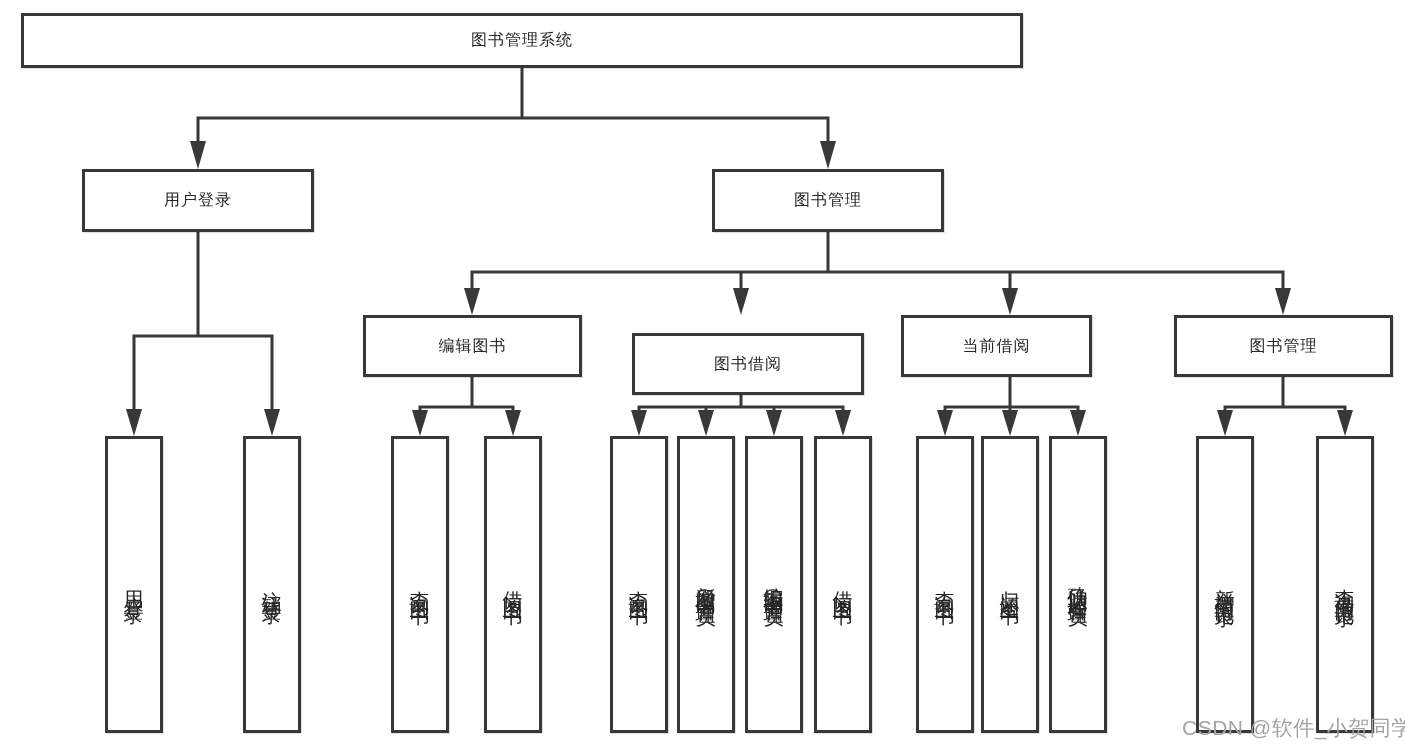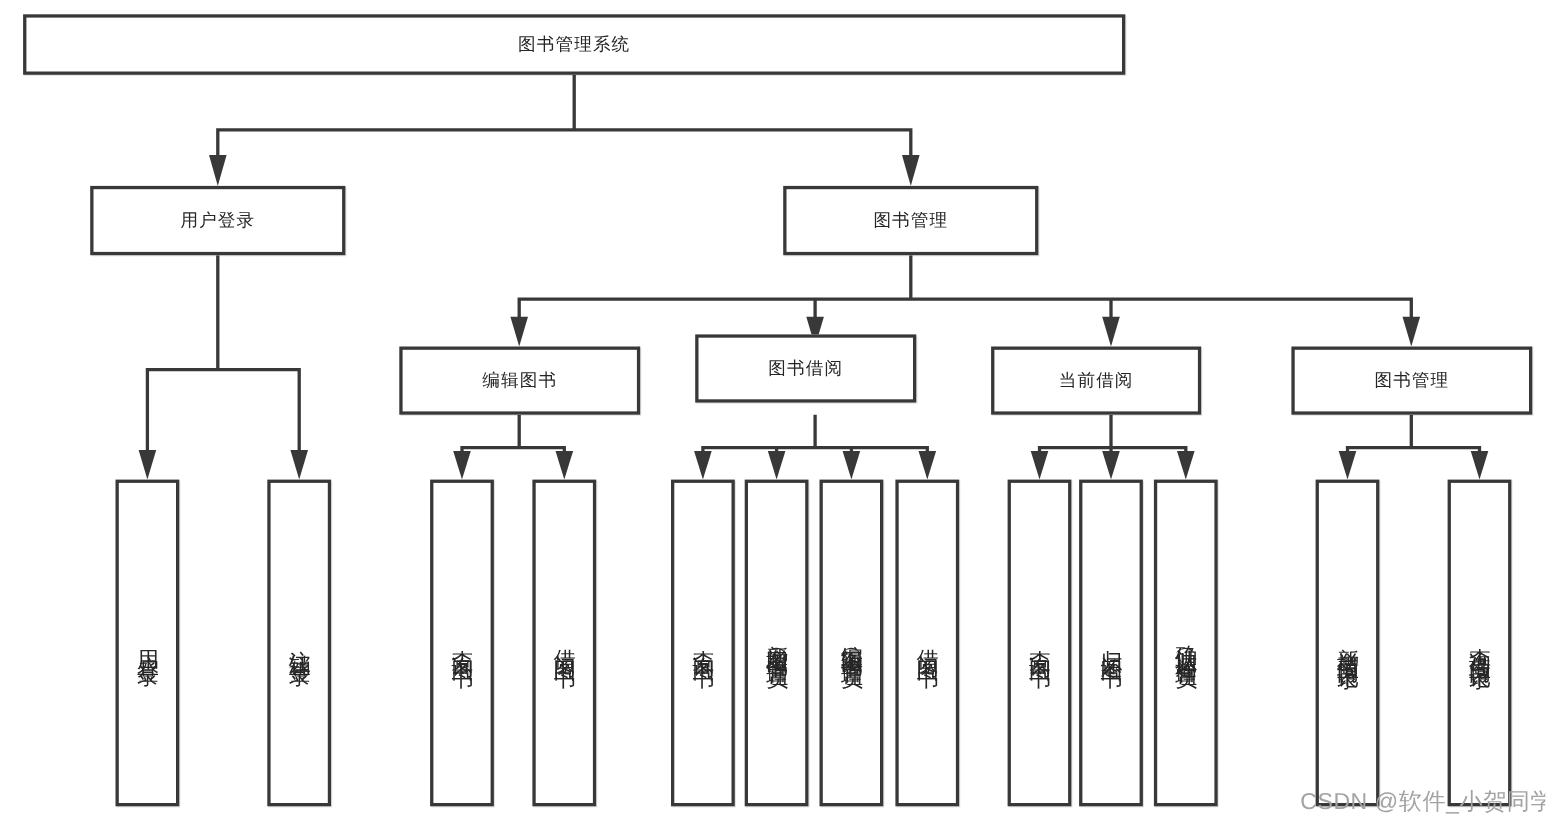--- a/index.html
+++ b/index.html
@@ -38,21 +38,21 @@
   .leaf {
     writing-mode: vertical-rl;
     letter-spacing: 5px;
     line-height: 1;
     font-size: 20px;
   }
   .node-root    { left: 21px;   top: 13px;  width: 1002px; height: 55px; }
   .node-l2-a    { left: 82px;   top: 169px; width: 232px;  height: 63px; }
   .node-l2-b    { left: 712px;  top: 169px; width: 232px;  height: 63px; }
   .node-l3-a    { left: 363px;  top: 315px; width: 219px;  height: 62px; }
-  .node-l3-b    { left: 632px;  top: 304px; width: 201px;  height: 62px; }
+  .node-l3-b    { left: 632px;  top: 333px; width: 232px;  height: 62px; }
   .node-l3-c    { left: 901px;  top: 315px; width: 191px;  height: 62px; }
   .node-l3-d    { left: 1174px; top: 315px; width: 219px;  height: 62px; }
   .leaf-1  { left: 105px;  top: 436px; width: 58px; height: 297px; }
   .leaf-2  { left: 243px;  top: 436px; width: 58px; height: 297px; }
   .leaf-3  { left: 391px;  top: 436px; width: 58px; height: 297px; }
   .leaf-4  { left: 484px;  top: 436px; width: 58px; height: 297px; }
   .leaf-5  { left: 610px;  top: 436px; width: 58px; height: 297px; }
   .leaf-6  { left: 677px;  top: 436px; width: 58px; height: 297px; letter-spacing: 3px; }
   .leaf-7  { left: 745px;  top: 436px; width: 58px; height: 297px; letter-spacing: 3px; }
   .leaf-8  { left: 814px;  top: 436px; width: 58px; height: 297px; }

